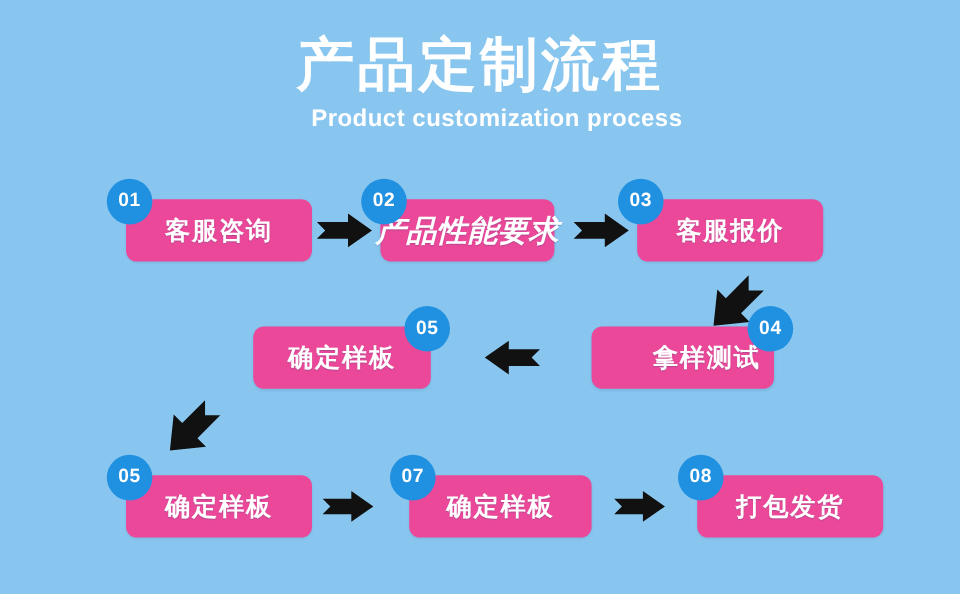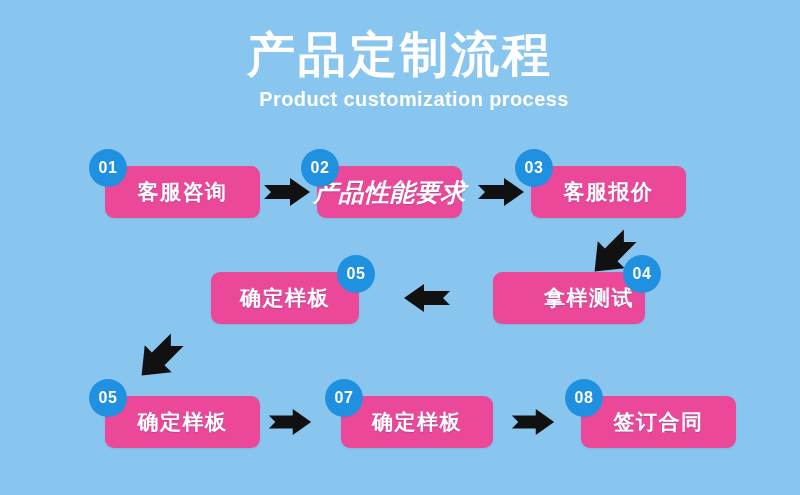--- a/index.html
+++ b/index.html
@@ -203,18 +203,18 @@
   </div>
 
   <div class="arrow" style="left:510px; top:407px;">
     <svg width="46" height="30" viewBox="0 0 50 30" aria-hidden="true">
       <path d="M2,8 L28,8 L28,1 L48,15 L28,29 L28,22 L2,22 L9,15 Z" fill="#111111"></path>
     </svg>
   </div>
 
   <div class="step" style="left:581px; top:396px; width:155px; height:52px;">
     <div class="step-box" style="width:155px;">
-      <span class="step-label">签订合同</span>
+      <span class="step-label">打包发货</span>
     </div>
     <div class="step-badge badge-left">08</div>
   </div>
 
 </div>
 
 </body></html>

